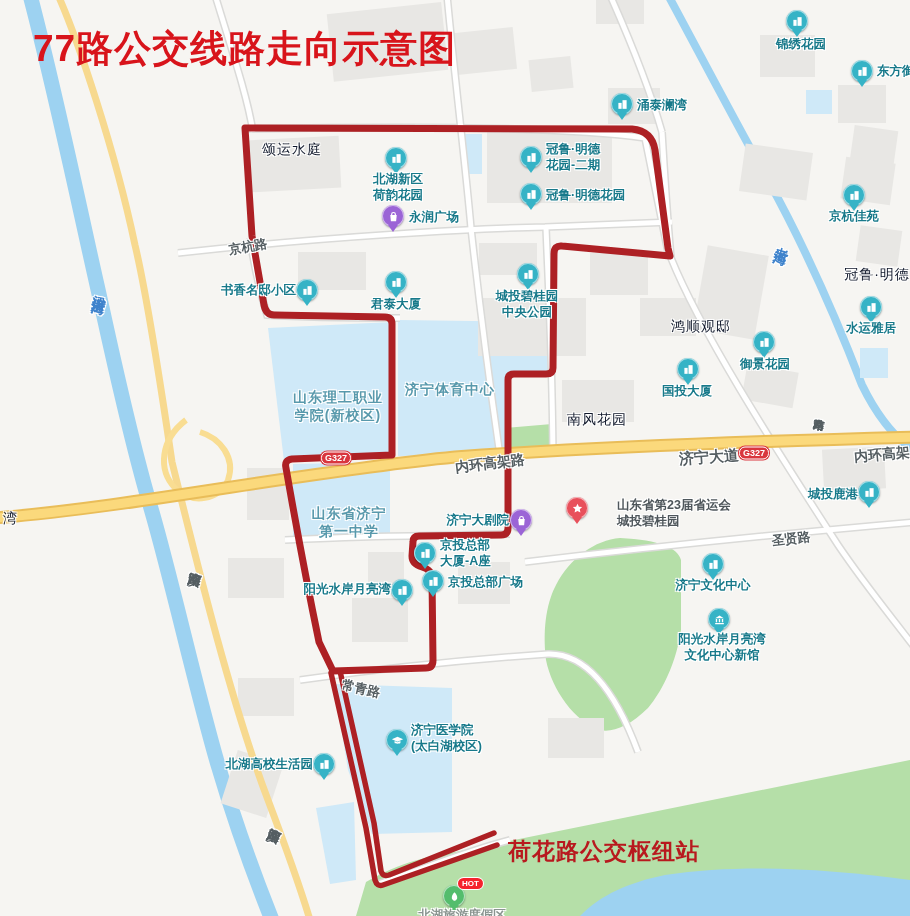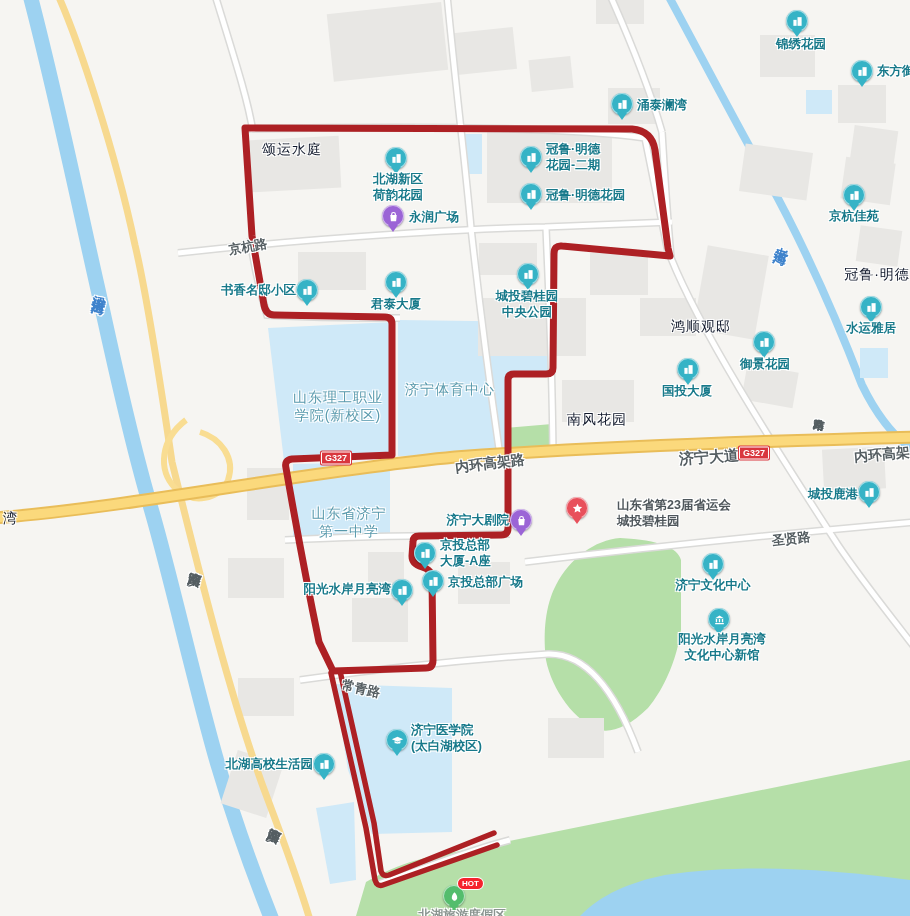--- a/index.html
+++ b/index.html
@@ -2,37 +2,37 @@
 <html><head>
 <meta charset="utf-8">
 <style>
   html,body{margin:0;padding:0;}
   #stage{position:relative;width:910px;height:916px;overflow:hidden;
          background:#f6f5f2;font-family:"Liberation Sans","DejaVu Sans",sans-serif;}
   #mapsvg{position:absolute;left:0;top:0;}
   .lbl{position:absolute;white-space:nowrap;
        text-shadow:-1px -1px 0 #fff,1px -1px 0 #fff,-1px 1px 0 #fff,1px 1px 0 #fff,0 0 2px #fff;}
   .poi-label{font-size:12.5px;font-weight:600;color:#17798a;line-height:16px;}
-  .campus-label{font-size:14px;font-weight:400;color:#5899ac;letter-spacing:1px;line-height:18px;text-align:center;}
+  .campus-label{font-size:14px;font-weight:700;color:#5899ac;letter-spacing:1px;line-height:18px;text-align:center;}
   .area-label{font-size:14px;color:#0f172a;letter-spacing:1px;}
   .road-label{font-size:13px;color:#555e62;font-weight:600;}
   .river-label{font-size:14px;color:#3f83cc;font-weight:600;letter-spacing:2px;}
   .vert{writing-mode:vertical-rl;text-orientation:upright;}
   .pin{position:absolute;width:22px;height:22px;border-radius:50%;
        box-shadow:0 1px 2px rgba(0,0,0,.35), inset 0 0 0 1px rgba(255,255,255,.55);
        display:flex;align-items:center;justify-content:center;}
   .pin::after{content:"";position:absolute;left:50%;top:20px;transform:translateX(-50%);
        border:5px solid transparent;border-top-color:currentColor;border-top-width:7px;}
   .pin svg{width:13px;height:13px;position:relative;z-index:1;}
   .hotbadge{position:absolute;font-size:8px;font-weight:bold;color:#fff;background:#f5222d;
        border-radius:7px;padding:1px 4px;line-height:9px;box-shadow:0 0 0 1px #fff;}
   #title{position:absolute;font-size:37px;font-weight:900;letter-spacing:1px;}
   .term-line{position:absolute;font-weight:900;font-size:23px;letter-spacing:1px;}
   .badge{position:absolute;transform:translate(-50%,-50%);font-size:9px;font-weight:bold;color:#fff;
-       background:#d9363e;border:1px solid #fff;border-radius:1px;padding:0 3px;line-height:11px;
+       background:#d9363e;border:1px solid #fff;border-radius:6px;padding:0 3px;line-height:11px;
        box-shadow:0 0 0 1px #d9363e;}
 </style>
 </head>
 <body>
 
 <div id="stage">
 
   <svg id="mapsvg" width="910" height="916" viewBox="0 0 910 916">
 
     <path fill="#b5dfa8" d="M505,428 L552,424 L552,452 L505,457 Z"></path>
@@ -118,20 +118,22 @@
     <path fill="none" stroke="#f9dd92" stroke-width="6" d="M186,420 C160,440 158,470 175,488 C192,505 220,500 228,480 C236,458 220,438 200,432"></path>
     <path fill="none" stroke="#e9bd59" stroke-width="13" d="M-5,518 C140,506 300,472 455,457 C610,446 760,441 915,437"></path>
     <path fill="none" stroke="#fbd97c" stroke-width="9" d="M-5,518 C140,506 300,472 455,457 C610,446 760,441 915,437"></path>
 
     <path fill="none" stroke="#ad2024" stroke-width="7" stroke-linejoin="round" stroke-linecap="round" d="M245,128 L632,129 Q652,131 655,150 L668,248 L670,256 L562,246 Q554,245 554,254 L553,368 Q553,374 546,374 L514,374 Q508,374 508,380 L508,528 Q508,535 501,535 L419,536 Q413,536 413,542 L412,556 Q412,564 422,567 Q432,570 432,578 L433,660 Q433,668 426,668 L333,671 L319,642 Q302,560 286,468 Q284,460 292,459 L392,455 L392,324 Q392,317 385,317 L274,315 Q266,315 264,305 L252,236 Z"></path>
 
     <path fill="none" stroke="#ad2024" stroke-width="5.5" stroke-linejoin="round" stroke-linecap="round" d="M331,673 L366,828 L375,880 Q377,887 383,885 L497,845"></path>
     <path fill="none" stroke="#ad2024" stroke-width="5.5" stroke-linejoin="round" stroke-linecap="round" d="M340,671 L374,823 L381,871 Q383,877 389,875 L494,833"></path>
   </svg>
 
+  <div id="title" style="left:33px;top:24px;color:#d8141b;">77路公交线路走向示意图</div>
+  <div class="term-line" style="left:508px;top:836px;color:#b8191e;">荷花路公交枢纽站</div>
 
   <div id="overlays">
       <div class="pin" style="background: rgb(54, 179, 198); color: rgb(54, 179, 198); left: 786px; top: 10px;">
         <svg viewBox="0 0 12 12">
           <rect x="2.2" y="4.5" width="3" height="5.5" fill="#fff"></rect>
           <rect x="6" y="2" width="3.8" height="8" fill="#fff"></rect>
         </svg>
       </div>
       <div class="lbl poi-label" style="left: 801px; top: 36px; transform: translateX(-50%); text-align: center;">
         <div>锦绣花园</div>

